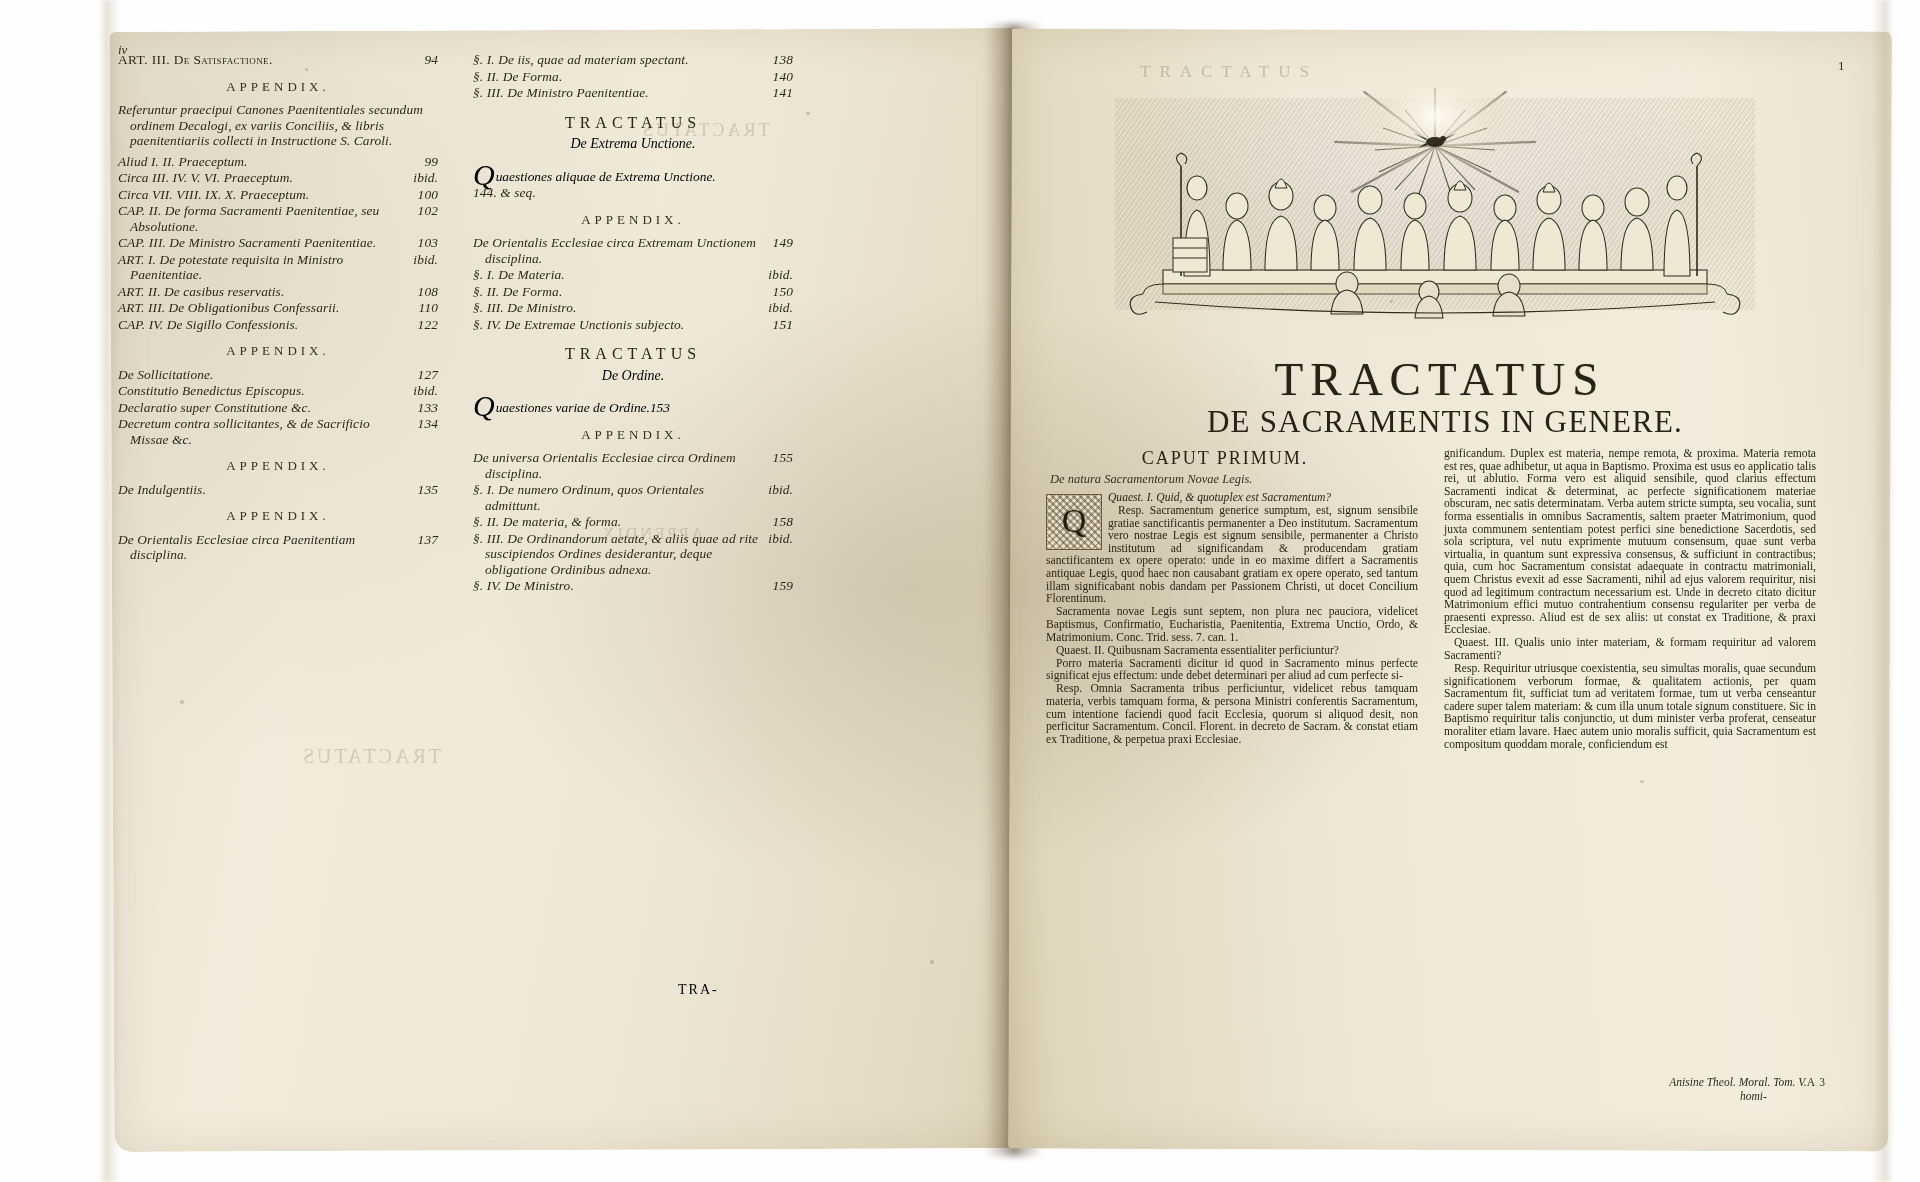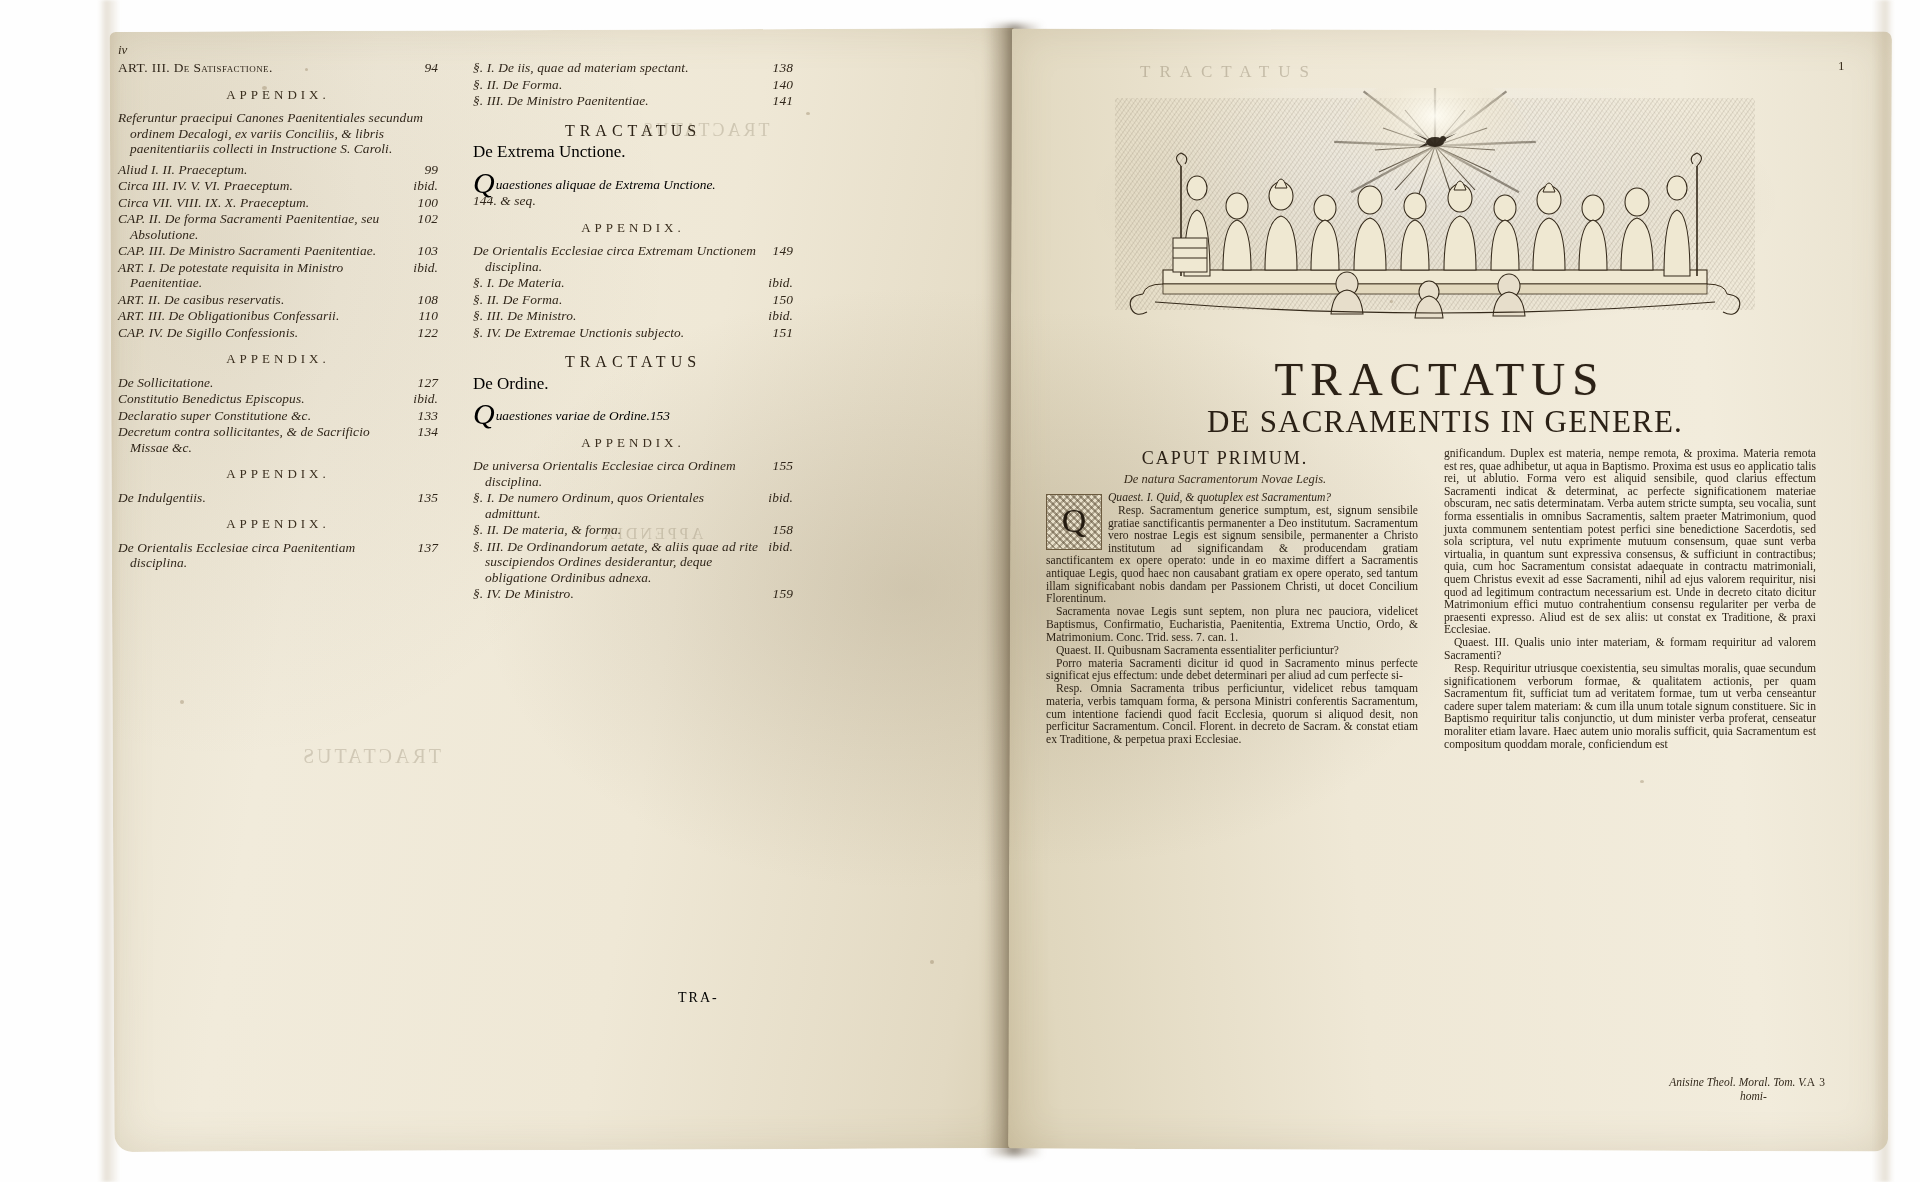--- a/index.html
+++ b/index.html
@@ -80,21 +80,21 @@
         rgba(60,45,25,0.55) 50%,
         rgba(90,72,45,0.28) 72%,
         rgba(90,72,45,0.00) 100%);
     filter: blur(3px);
   }
 
   
   #left-inner {
     position: absolute;
     left: 118px;
-    top: 60px;
+    top: 52px;
     width: 690px;
     height: 1010px;
     font-size: 13.5px;
     line-height: 15.5px;
   }
   .col {
     position: absolute;
     top: 0;
     width: 320px;
   }
@@ -146,21 +146,23 @@
   }
   .tractatus-head {
     text-align: center;
     letter-spacing: 5px;
     font-size: 16px;
     margin: 14px 0 6px 0;
     color: #2d2317;
     font-variant: small-caps;
   }
   .tractatus-sub {
-    font-size: 17px;
+    text-align: center;
+    font-style: italic;
+    font-size: 14px;
     margin: 0 0 8px 0;
   }
   .dropline {
     display: flex;
     align-items: baseline;
     font-style: italic;
     font-size: 13.4px;
     margin-bottom: 1px;
   }
   .bigQ {
@@ -242,21 +244,20 @@
     font-variant: small-caps;
     letter-spacing: 2px;
     font-size: 18px;
     color: #2b2116;
   }
   #caput-sub {
     position: absolute;
     left: 10px;
     top: 412px;
     width: 350px;
-    text-align: center;
     font-style: italic;
     font-size: 12.5px;
     color: #3a2e1e;
   }
 
   .textcol {
     position: absolute;
     top: 432px;
     width: 372px;
     font-size: 11.6px;

